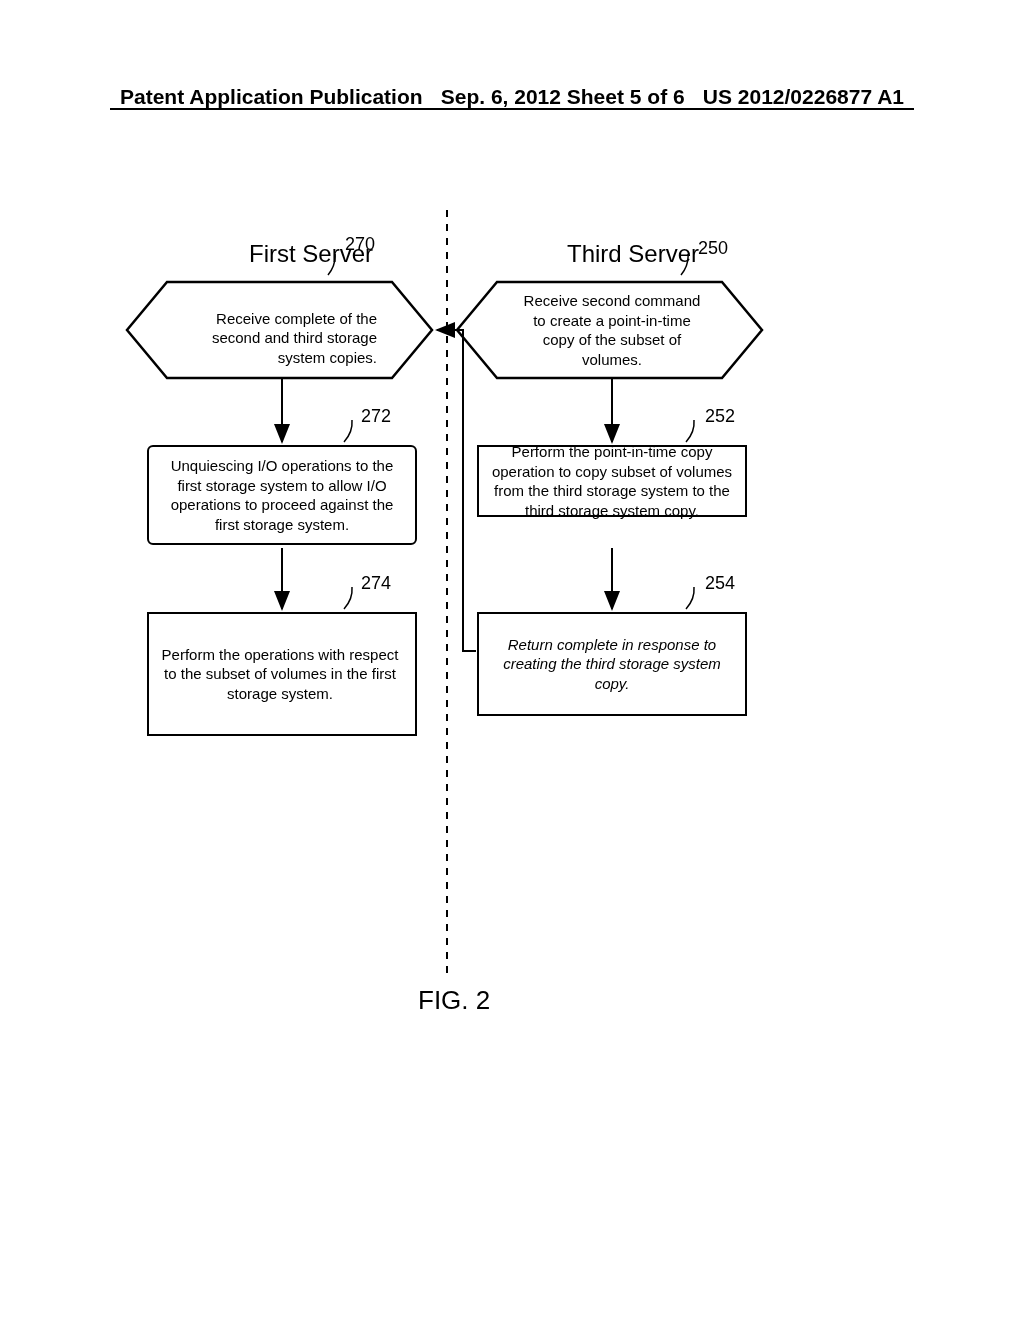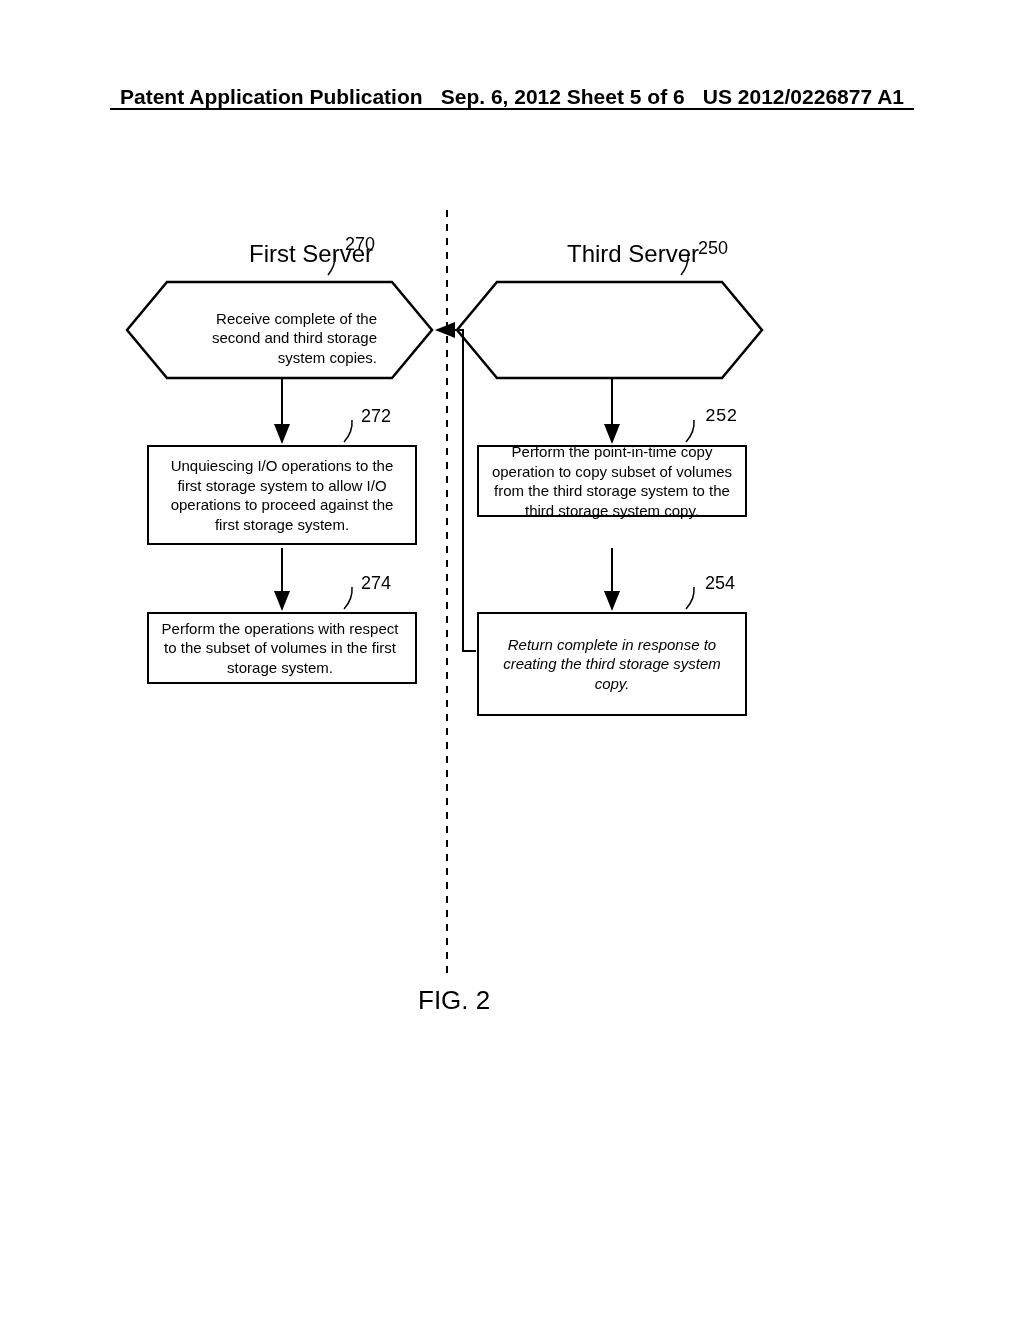--- a/index.html
+++ b/index.html
@@ -127,26 +127,27 @@
 
     <line x1="447" y1="0" x2="447" y2="770" stroke="#000" stroke-width="2" stroke-dasharray="7,7"></line>
   </svg>
 
   <div class="server-title" style="left:249px; top:30px;">First Server</div>
   <div class="server-title" style="left:567px; top:30px;">Third Server</div>
 
   <div class="ref-label" style="left:345px; top:24px;">270</div>
   <div class="ref-label" style="left:698px; top:28px;">250</div>
   <div class="ref-label" style="left:361px; top:196px;">272</div>
-  <div class="ref-label" style="left:705px; top:196px;font-family:Liberation Mono, monospace;">252</div>
+  <div class="ref-label" style="left:705px; top:196px;">252</div>
   <div class="ref-label" style="left:361px; top:363px;text-align:center;">274</div>
   <div class="ref-label" style="left:705px; top:363px;">254</div>
 
   <div class="hex-box" style="left:157px; top:80px;text-align:right;">Receive complete of the second and third storage system copies.</div>
+  <div class="hex-box" style="left:487px; top:72px;">Receive second command to create a point-in-time copy of the subset of volumes.</div>
 
-  <div class="rect-box" style="left:147px; top:235px; height:100px;">Unquiescing I/O operations to the first storage system to allow I/O operations to proceed against the first storage system.</div>
+  <div class="rect-box" style="left:147px; top:235px; height:100px;border-radius:6px;">Unquiescing I/O operations to the first storage system to allow I/O operations to proceed against the first storage system.</div>
   <div class="rect-box" style="left:477px; top:235px; height:72px;">Perform the point-in-time copy operation to copy subset of volumes from the third storage system to the third storage system copy.</div>
 
-  <div class="rect-box" style="left:147px; top:402px; height:72px;padding-left:8px;">Perform the operations with respect to the subset of volumes in the first storage system.</div>
+  <div class="rect-box" style="left:147px; top:402px; height:124px;padding-left:8px;">Perform the operations with respect to the subset of volumes in the first storage system.</div>
   <div class="rect-box" style="left:477px; top:402px; height:104px;font-style:italic;">Return complete in response to creating the third storage system copy.</div>
 
   <div class="fig-label" style="left:418px; top:775px;">FIG. 2</div>
 </div>
 
 </body></html>

